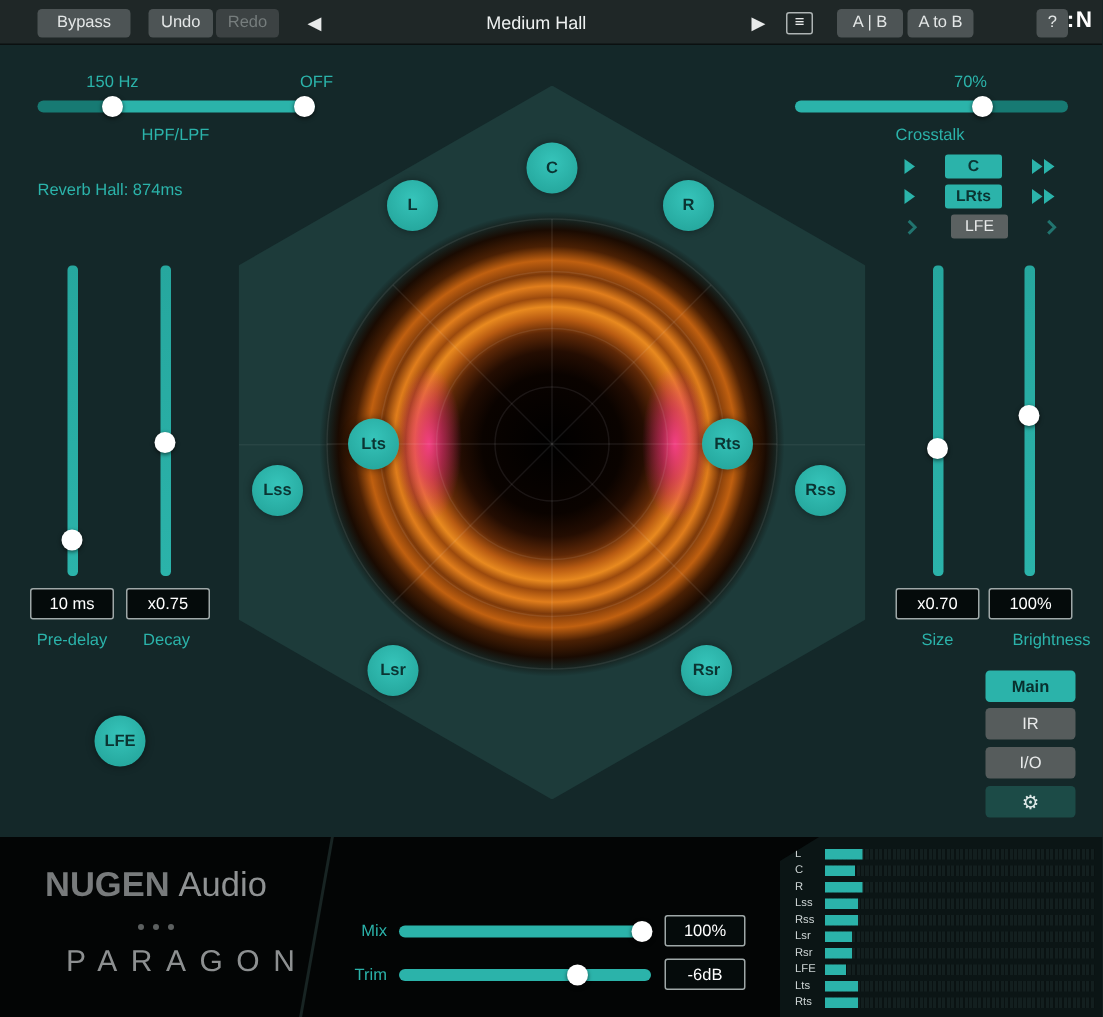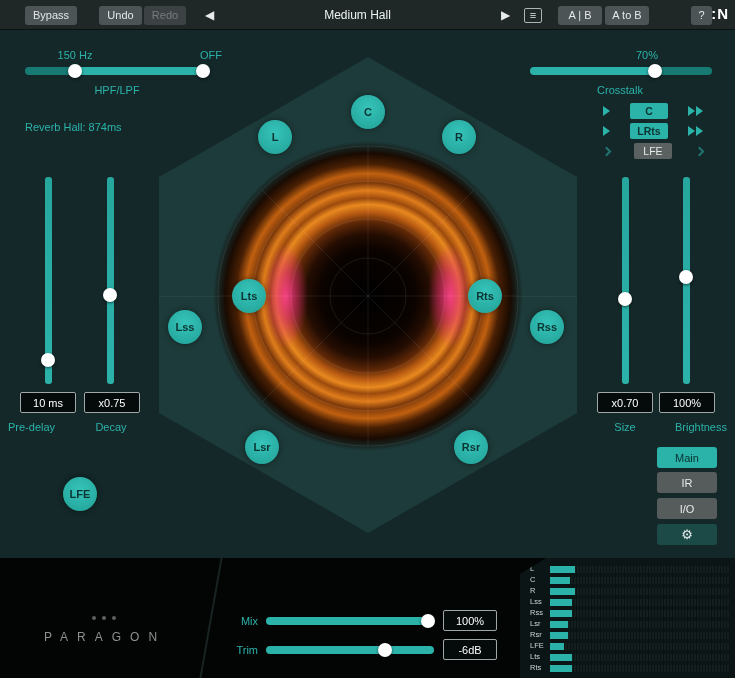--- a/index.html
+++ b/index.html
@@ -37,50 +37,50 @@
   .chev{width:0;height:0;border-top:5px solid transparent;border-bottom:5px solid transparent;border-left:7px solid #2bb3aa;display:inline-block;cursor:pointer}
   .chev2{display:inline-flex;gap:1px;cursor:pointer}
   .chev2 i{width:0;height:0;border-top:5px solid transparent;border-bottom:5px solid transparent;border-left:7px solid #2bb3aa;display:inline-block}
   .chev-o{width:7px;height:7px;border-top:2px solid rgba(43,179,170,.55);border-right:2px solid rgba(43,179,170,.55);transform:rotate(45deg);display:inline-block;cursor:pointer}
   .route-btn{width:38px;height:16px;border:none;border-radius:2px;font-size:10.5px;font-family:inherit;cursor:pointer;padding:0}
   .route-btn.teal{background:#2bb3aa;color:#0b3432;font-weight:bold}
   .route-btn.grey{background:#5b6161;color:#e8eaea}
 
   
   .panelbtn{position:absolute;left:657px;width:60px;height:21px;border:none;border-radius:3px;font-size:11px;font-family:inherit;cursor:pointer;z-index:6}
-  .panelbtn.active{background:#2bb3aa;color:#08302e;font-weight:normal}
+  .panelbtn.active{background:#2bb3aa;color:#08302e;font-weight:bold}
   .panelbtn.grey{background:#565c5c;color:#e8eaea}
   .panelbtn.gear{background:#1c4b47;color:#dfe9e8;font-size:13px}
 
   
   .footer{position:absolute;left:0;top:558px;width:735px;height:120px;background:#030505;z-index:10}
   .logo-divider{position:absolute;left:210px;top:0;height:120px;width:2px;background:#182423;transform:skewX(-10deg)}
   .brand{position:absolute;left:30px;top:18px;font-size:23px;color:#8f9293}
   .brand b{color:#787b7c;margin-right:6px}
   .dots{position:absolute;left:92px;top:58px;display:flex;gap:6px}
   .dot{width:4px;height:4px;border-radius:50%;background:#5c6060}
-  .product{position:absolute;left:44px;top:72px;font-size:12px;letter-spacing:9px;color:#8d9091}
+  .product{position:absolute;left:44px;top:72px;font-size:20px;letter-spacing:9px;color:#8d9091}
   .f-label{position:absolute;color:#2bb3aa;font-size:11px;text-align:right;width:33px}
   .f-track{position:absolute;height:8px;border-radius:4px;background:#2bb3aa}
   .f-valbox{position:absolute;width:54px;height:21px;background:#050b0b;border:1px solid #9fa8a8;border-radius:2px;color:#fff;font-size:11px;display:flex;align-items:center;justify-content:center;cursor:text}
 
   
   .meterpanel{position:absolute;right:0;top:0;width:215px;height:120px;background:#0b1515;clip-path:polygon(0 16px,26px 0,100% 0,100% 100%,0 100%);padding:6px 5px 5px 10px;display:flex;flex-direction:column;justify-content:space-between}
   .mrow{display:flex;align-items:center;height:10px}
   .mlabel{width:20px;font-size:7.5px;color:#cfd6d6;line-height:10px}
   .mtrack{flex:1;height:7px;position:relative;background:repeating-linear-gradient(90deg,#131f1f 0,#131f1f 2px,#0a1212 2px,#0a1212 3px)}
   .mlevel{position:absolute;left:0;top:0;bottom:0;background:#2bb3aa}
 </style>
 </head>
 <body>
 
 <div class="app">
 
   <div class="topbar">
-    <button class="tbtn" style="left:25px;width:52px">Bypass</button>
+    <button class="tbtn" style="left:25px;width:62px">Bypass</button>
     <button class="tbtn" style="left:99px;width:43px">Undo</button>
     <button class="tbtn disabled" style="left:144px;width:42px">Redo</button>
     <span class="navicon" style="left:205px">◀</span>
     <div class="preset-name">Medium Hall</div>
     <span class="navicon" style="left:501px">▶</span>
     <span class="listbtn">≡</span>
     <button class="tbtn" style="left:558px;width:44px">A | B</button>
     <button class="tbtn" style="left:605px;width:44px">A to B</button>
     <button class="tbtn" style="left:691px;width:21px">?</button>
     <span class="nlogo">:N</span>
@@ -172,21 +172,21 @@
   <div class="vfader" style="left:41px;top:177px;height:207px">
     <div class="vtrack"></div>
     <div class="vhandle" style="top:176px"></div>
   </div>
   <div class="vfader" style="left:103px;top:177px;height:207px">
     <div class="vtrack"></div>
     <div class="vhandle" style="top:111px"></div>
   </div>
   <div class="valbox" style="left:20px;top:392px">10 ms</div>
   <div class="valbox" style="left:84px;top:392px">x0.75</div>
-  <div class="tlabel" style="left:8px;top:421px;width:80px;">Pre-delay</div>
+  <div class="tlabel" style="left:8px;top:421px;width:80px;text-align:center">Pre-delay</div>
   <div class="tlabel" style="left:71px;top:421px;width:80px;text-align:center">Decay</div>
 
   <div class="tlabel" style="left:636px;top:49px;width:50px;text-align:left">70%</div>
   <div class="hslider" style="left:530px;top:65px;width:182px">
     <div class="track" style="background:linear-gradient(90deg,#2bb3aa 0 69%,#177a73 69%)"></div>
     <div class="hhandle" style="left:118px"></div>
   </div>
   <div class="tlabel" style="left:570px;top:84px;width:100px;text-align:center">Crosstalk</div>
 
   <div class="route-row" style="top:102px">
@@ -224,20 +224,21 @@
   <div class="tlabel" style="left:585px;top:421px;width:80px;text-align:center">Size</div>
   <div class="tlabel" style="left:647px;top:421px;width:80px;text-align:right">Brightness</div>
 
   <button class="panelbtn active" style="top:447px">Main</button>
   <button class="panelbtn grey" style="top:472px">IR</button>
   <button class="panelbtn grey" style="top:498px">I/O</button>
   <button class="panelbtn gear" style="top:524px"><span>⚙</span></button>
 
   <div class="footer">
     <div class="logo-divider"></div>
+    <div class="brand"><b>NUGEN</b><span>Audio</span></div>
     <div class="dots">
         <span class="dot"></span>
         <span class="dot"></span>
         <span class="dot"></span>
       </div>
     <div class="product">PARAGON</div>
 
     <div class="f-label" style="left:225px;top:57px">Mix</div>
     <div class="f-track" style="left:266px;top:59px;width:168px"></div>
     <div class="hhandle" style="position:absolute;left:421px;top:56px"></div>

